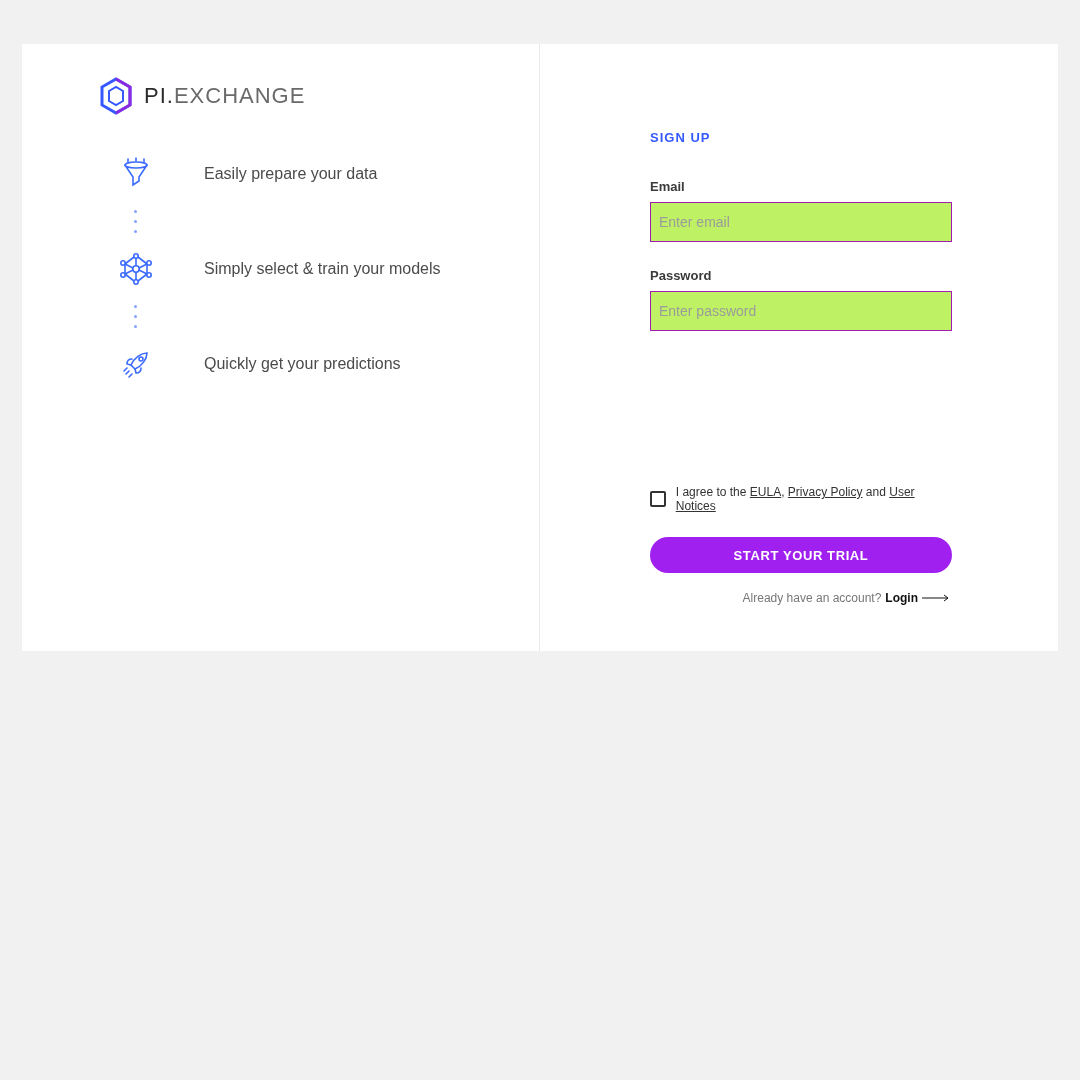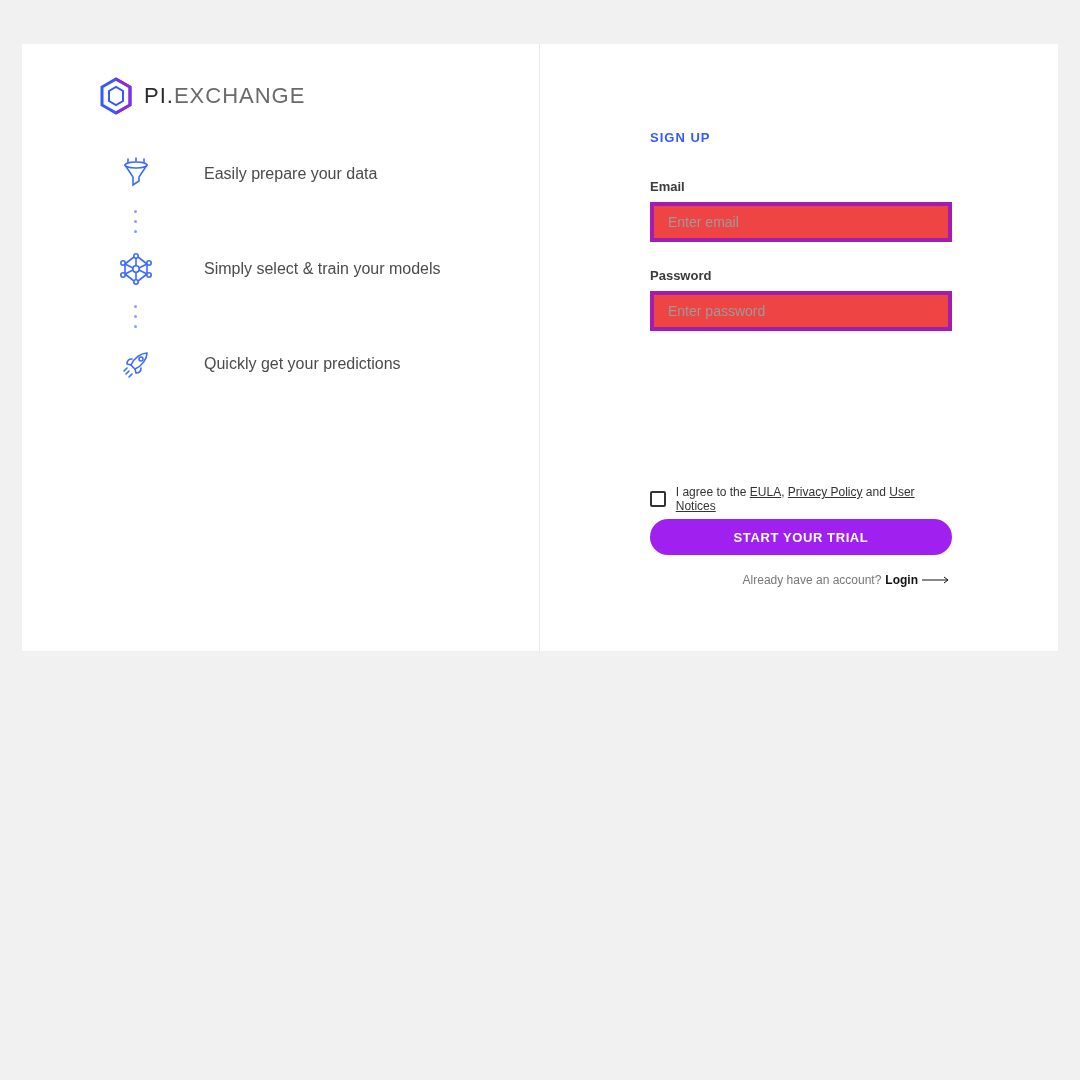--- a/index.html
+++ b/index.html
@@ -37,28 +37,28 @@
   .feature { display: flex; align-items: center; gap: 34px; }
   .feature-label { font-size: 16px; color: #4b4b4b; font-weight: 500; margin-left: 16px; }
   .icon-box { width: 36px; height: 36px; display: flex; align-items: center; justify-content: center; }
   .feature-sep { margin: 18px 0 18px 16px; display: flex; flex-direction: column; gap: 7px; }
   .feature-sep span { width: 3px; height: 3px; background: #86a1ff; border-radius: 50%; }
   
   .form-title { font-size: 13px; letter-spacing: 1px; color: #3559ff; font-weight: 700; margin-bottom: 34px; }
   .field-label { font-size: 13px; color: #3a3a3a; font-weight: 600; margin-bottom: 8px; display: block; }
   .text-input {
     width: 100%; height: 40px;
-    background: #ef4444;
-    border: 4px solid #a21caf;
-    padding: 0 14px;
+    background: #bef264;
+    border: 1px solid #a21caf;
+    padding: 0 8px;
     font-size: 14px; color: #333;
     margin-bottom: 26px;
   }
   .text-input::placeholder { color: #9b9b9b; }
-  .agree-row { display: flex; align-items: center; gap: 10px; margin-top: 128px; margin-bottom: 6px; font-size: 12px; color: #333; }
+  .agree-row { display: flex; align-items: center; gap: 10px; margin-top: 128px; margin-bottom: 24px; font-size: 12px; color: #333; }
   .checkbox { width: 16px; height: 16px; border: 2px solid #333; border-radius: 2px; background: #fff; cursor: pointer; }
   .agree-row a { color: #333; text-decoration: underline; cursor: pointer; }
   .cta-button {
     width: 100%; height: 36px;
     background: #a020f0;
     color: #fff; border: none; border-radius: 18px;
     font-size: 13px; letter-spacing: .6px; font-weight: 600;
     cursor: pointer;
   }
   .login-row { margin-top: 18px; text-align: center; font-size: 12px; color: #777; display:flex; justify-content:flex-end; align-items:center; gap:4px;}

